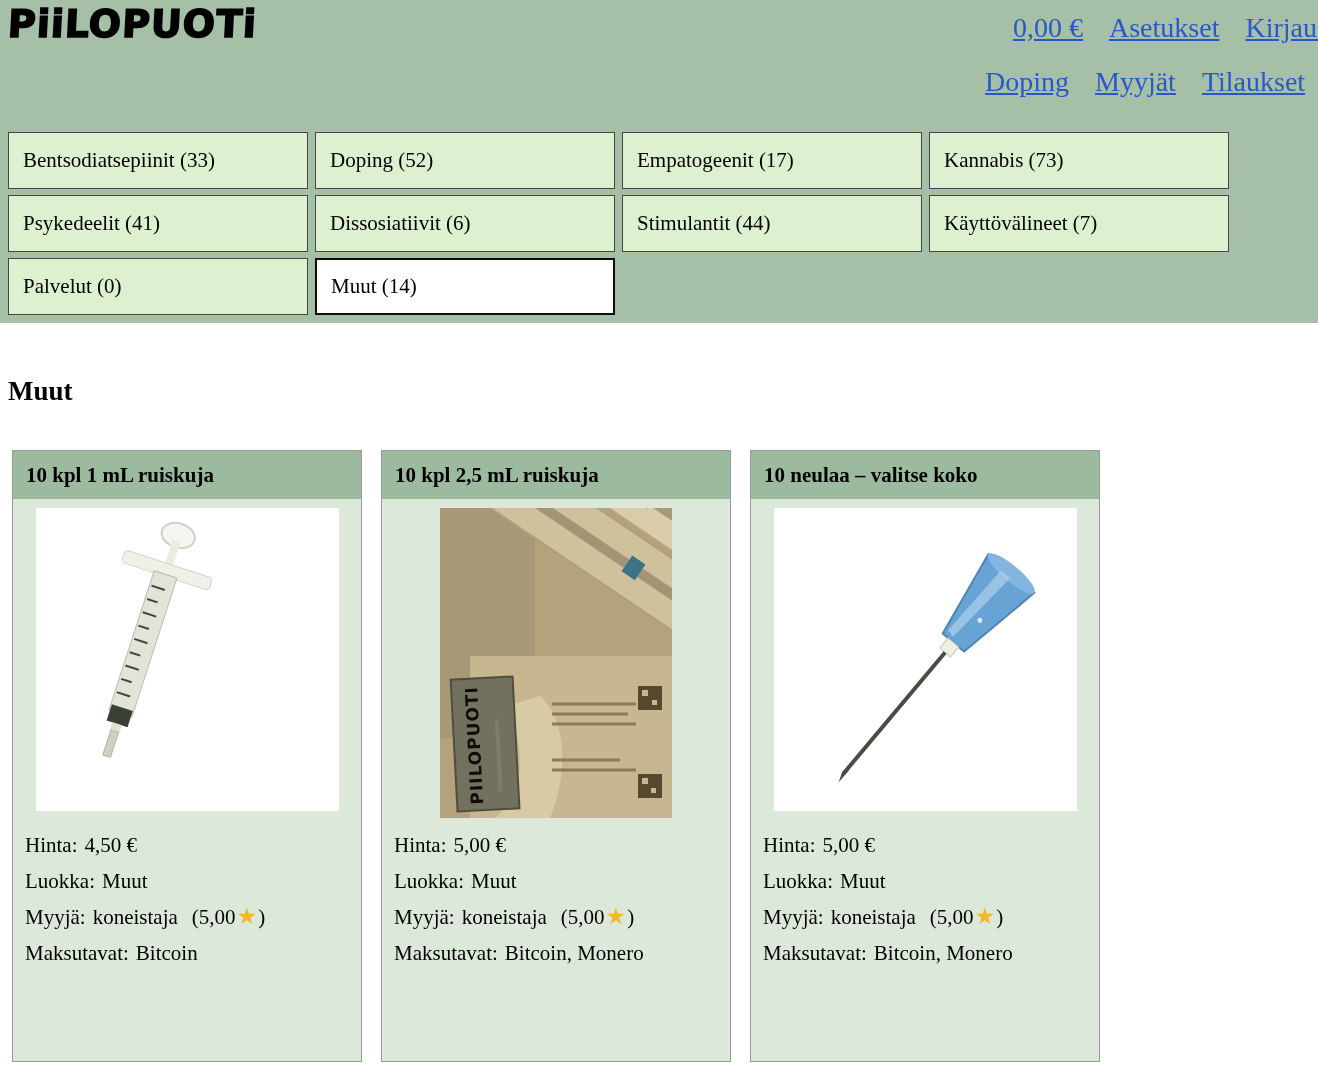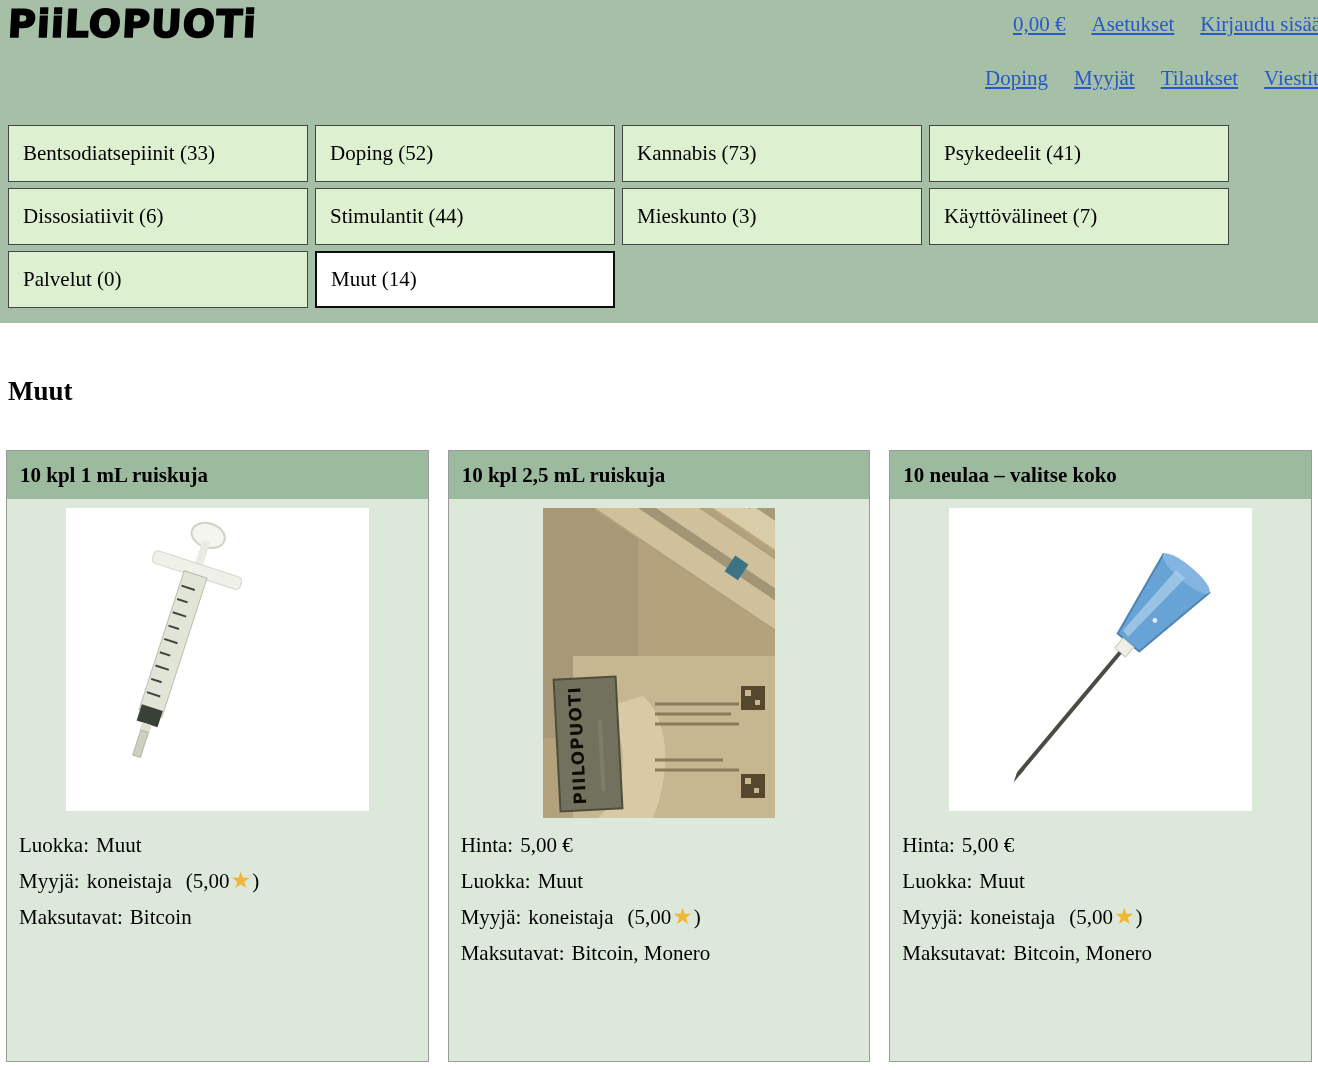--- a/index.html
+++ b/index.html
@@ -6,33 +6,33 @@
   body{width:1318px;height:1070px;overflow:hidden;background:#fff;}
   .canvas{position:relative;width:1318px;height:1070px;background:#ffffff;overflow:hidden;
           font-family:"Liberation Serif", serif;color:#000;}
   
   .band{position:absolute;left:0;top:0;width:1318px;height:323px;background:#a5c0a6;}
   .logo{position:absolute;left:8px;top:2px;font-family:"DejaVu Sans",sans-serif;
         font-weight:900;font-size:38px;letter-spacing:1px;transform:skewX(-3deg);
         -webkit-text-stroke:1.6px #000;cursor:pointer;}
   .toprow{position:absolute;left:1013px;top:12px;white-space:nowrap;}
   .mainrow{position:absolute;left:985px;top:66px;white-space:nowrap;}
-  .toprow a,.mainrow a{color:#2a58c8;text-decoration:underline;font-size:21px;
+  .toprow a,.mainrow a{color:#2a58c8;text-decoration:underline;font-size:28px;
         margin-right:26px;cursor:pointer;}
   
-  .catgrid{position:absolute;left:8px;top:125px;display:grid;
+  .catgrid{position:absolute;left:8px;top:132px;display:grid;
            grid-template-columns:repeat(4,300px);grid-auto-rows:57px;
            column-gap:7px;row-gap:6px;}
   .tile{background:#ddf0cf;border:1px solid #454545;box-sizing:border-box;
         display:flex;align-items:center;padding-left:14px;font-size:21px;cursor:pointer;}
   .tile.selected{background:#ffffff;border:2px solid #0c0c0c;align-items:center;}
   
   .page-title{position:absolute;left:8px;top:376px;margin:0;font-size:27px;font-weight:bold;}
   
-  .cards{position:absolute;left:6px;top:450px;width:1306px;display:grid;
+  .cards{position:absolute;left:12px;top:450px;width:1088px;display:grid;
          grid-template-columns:repeat(3,1fr);column-gap:19px;}
   .card{height:612px;background:#dce9da;border:1px solid #9a9a9a;box-sizing:border-box;}
   .card-h{height:48px;background:#9cbb9e;display:flex;align-items:center;
           padding:0 13px;font-weight:bold;font-size:21px;cursor:pointer;}
   .imgwrap{height:312px;margin-top:9px;display:flex;justify-content:center;align-items:flex-start;}
   .img{background:#fff;cursor:pointer;}
   .img.sq{width:303px;height:303px;}
   .img.ph{width:232px;height:310px;}
   .img svg{display:block;}
   .details{padding:7px 12px 0;font-size:21px;}
@@ -58,33 +58,33 @@
     </nav>
 
     <div class="catgrid">
       <div class="tile">
           <span>Bentsodiatsepiinit (33)</span>
         </div>
       <div class="tile">
           <span>Doping (52)</span>
         </div>
       <div class="tile">
+          <span>Empatogeenit (17)</span>
+        </div>
+      <div class="tile">
           <span>Kannabis (73)</span>
         </div>
       <div class="tile">
           <span>Psykedeelit (41)</span>
         </div>
       <div class="tile">
           <span>Dissosiatiivit (6)</span>
         </div>
       <div class="tile">
           <span>Stimulantit (44)</span>
-        </div>
-      <div class="tile">
-          <span>Mieskunto (3)</span>
         </div>
       <div class="tile">
           <span>Käyttövälineet (7)</span>
         </div>
       <div class="tile">
           <span>Palvelut (0)</span>
         </div>
       <div class="tile selected">
           <span>Muut (14)</span>
         </div>
@@ -116,20 +116,21 @@
               <line x1="-10" y1="124" x2="1" y2="124" stroke="#41443c" stroke-width="2"></line>
               <line x1="-10" y1="138" x2="4" y2="138" stroke="#41443c" stroke-width="2"></line>
               <rect x="-11" y="151" width="22" height="17" fill="#394038"></rect>
               <rect x="-5" y="168" width="10" height="8" fill="#dde1d2"></rect>
               <rect x="-4" y="176" width="8" height="26" fill="#ccd1c1" stroke="#b0b5a5" stroke-width="1"></rect>
             </g>
           </svg>
         </div>
       </div>
       <div class="details">
+        <div class="dline"><span>Hinta:</span><span class="val">4,50 €</span></div>
         <div class="dline"><span>Luokka:</span><span class="val">Muut</span></div>
         <div class="dline"><span>Myyjä:</span><span class="val">koneistaja</span><span class="rating"><span>(5,00</span><span class="star">★</span><span>)</span></span></div>
         <div class="dline"><span>Maksutavat:</span><span class="val">Bitcoin</span></div>
       </div>
     </article>
 
     <article class="card">
       <div class="card-h">10 kpl 2,5 mL ruiskuja</div>
       <div class="imgwrap">
         <div class="img ph">

